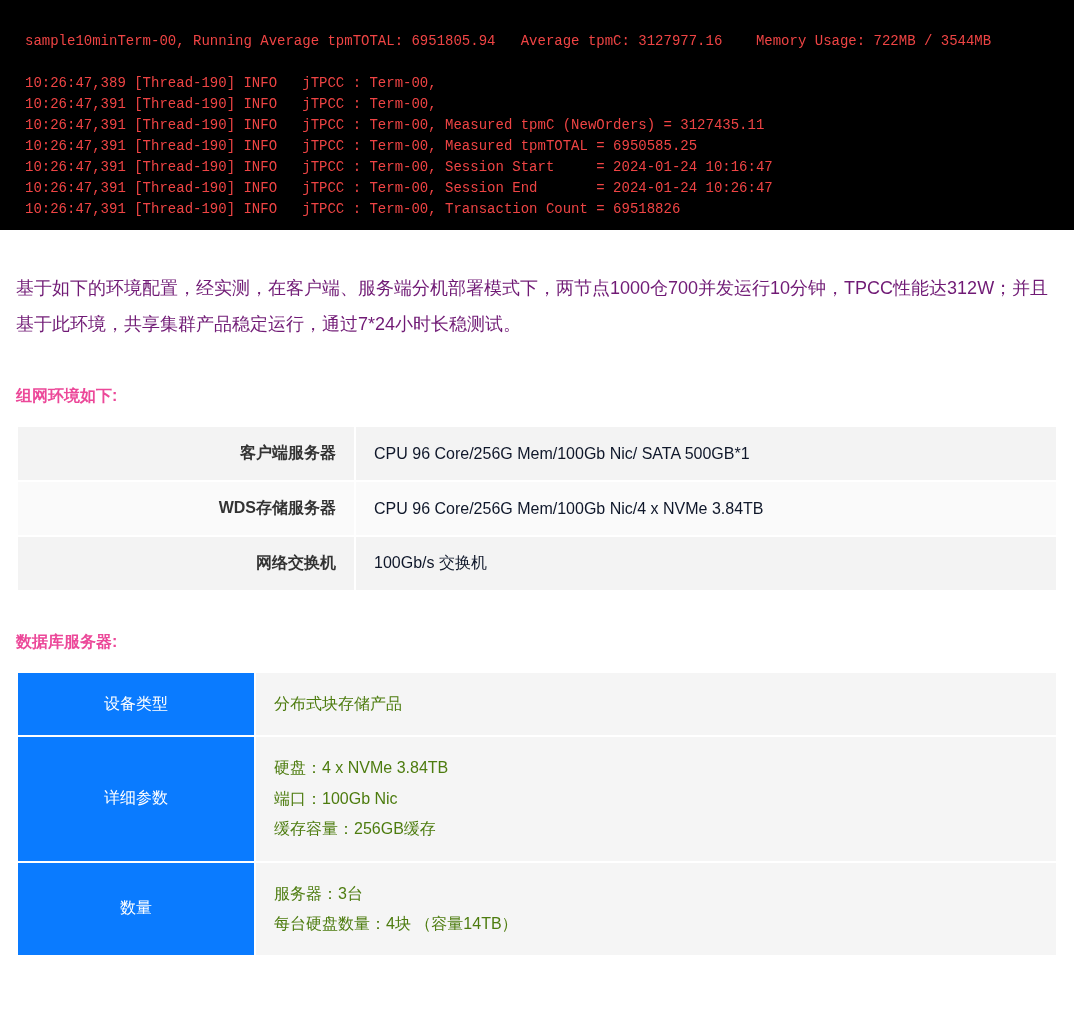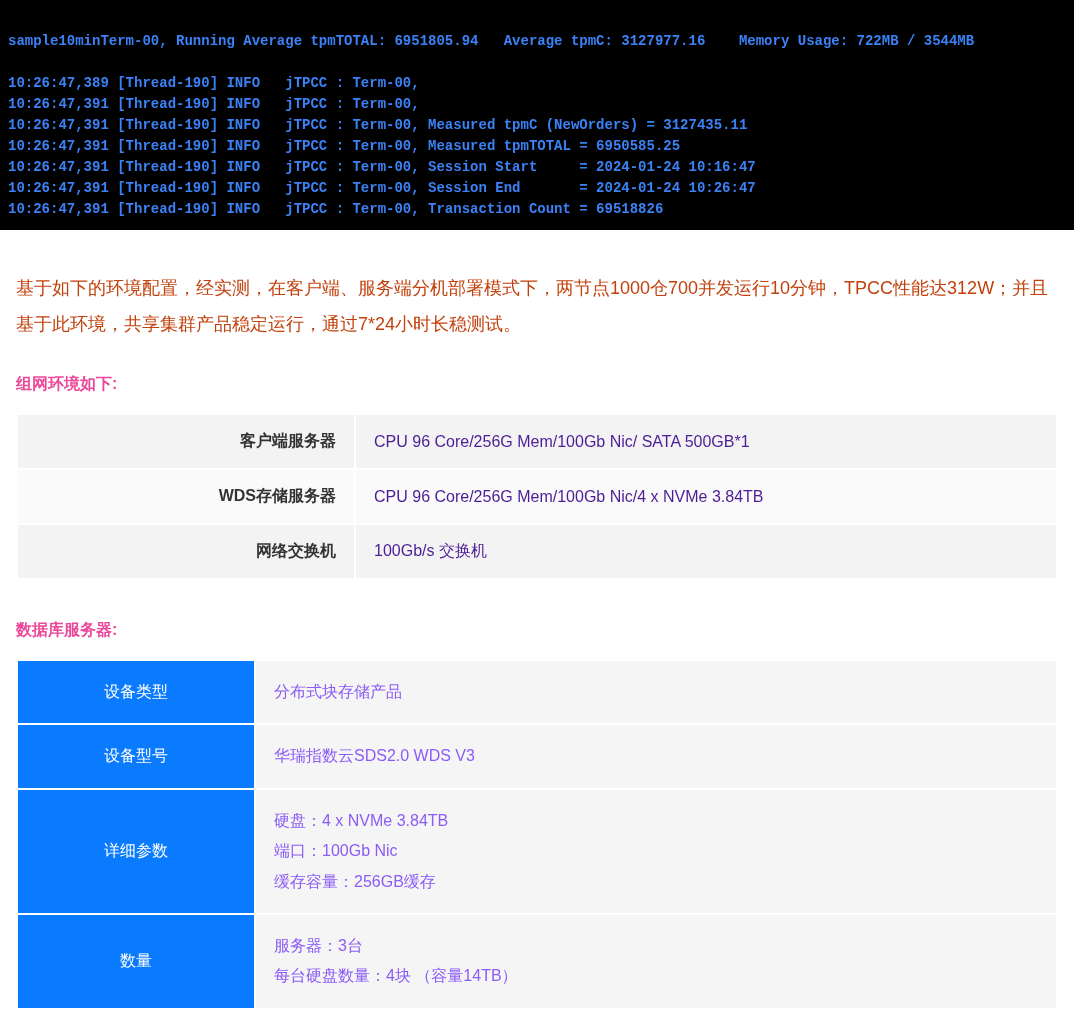--- a/index.html
+++ b/index.html
@@ -5,37 +5,36 @@
   body {
     margin: 0;
     padding: 0;
     font-family: "Microsoft YaHei", "PingFang SC", Arial, sans-serif;
     background: #ffffff;
     color: #333;
     width: 1074px;
   }
   .terminal {
     background: #000;
-    color: #3b82f6;
+    color: #ef4444;
     font-family: "Consolas", "Courier New", monospace;
     font-size: 14px;
-    padding: 10px 8px;
+    padding: 10px 25px;
     line-height: 1.5;
     white-space: pre;
     overflow: hidden;
-    font-weight: bold;
   }
   .content {
     padding: 20px 16px 30px 16px;
   }
   .para {
     font-size: 18px;
     line-height: 2;
-    color: #c2410c;
-    margin: 20px 0 32px 0;
+    color: #701a75;
+    margin: 20px 0 44px 0;
   }
   .section-title {
     font-size: 16px;
     font-weight: bold;
     color: #ec4899;
     margin: 10px 0 18px 0;
   }
   table {
     border-collapse: collapse;
     width: 100%;
@@ -49,42 +48,42 @@
   }
   .grey-table .gcell-label {
     background: #f3f3f3;
     width: 300px;
     text-align: right;
     font-weight: bold;
     color: #333;
   }
   .grey-table .gcell-value {
     background: #f3f3f3;
-    color: #4c1d95;
+    color: #0f172a;
   }
   .grey-table tr:nth-child(even) .gcell-label,
   .grey-table tr:nth-child(even) .gcell-value {
     background: #fafafa;
   }
   
   .blue-table td {
     border: 2px solid #fff;
     padding: 16px 18px;
     vertical-align: middle;
   }
   .blue-table .bcell-label {
     background: #0a7bff;
     color: #fff;
     width: 200px;
     text-align: center;
     font-weight: normal;
   }
   .blue-table .bcell-value {
     background: #f5f5f5;
-    color: #8b5cf6;
+    color: #4d7c0f;
     line-height: 1.9;
   }
   .multiline div { white-space: pre-line; }
 </style>
 </head>
 <body>
 
 <div class="terminal">
 <span>sample10minTerm-00, Running Average tpmTOTAL: 6951805.94   Average tpmC: 3127977.16    Memory Usage: 722MB / 3544MB</span>
 
@@ -124,24 +123,20 @@
 
   <div class="section-title">数据库服务器:</div>
 
   <table class="blue-table">
     <tbody>
         <tr>
       <td class="bcell-label">设备类型</td>
       <td class="bcell-value">分布式块存储产品</td>
     </tr>
     <tr>
-      <td class="bcell-label">设备型号</td>
-      <td class="bcell-value">华瑞指数云SDS2.0 WDS V3</td>
-    </tr>
-    <tr>
       <td class="bcell-label">详细参数</td>
       <td class="bcell-value multiline">
             <div>硬盘：4 x NVMe 3.84TB
 端口：100Gb Nic
 缓存容量：256GB缓存</div>
           </td>
     </tr>
     <tr>
       <td class="bcell-label">数量</td>
       <td class="bcell-value multiline">

